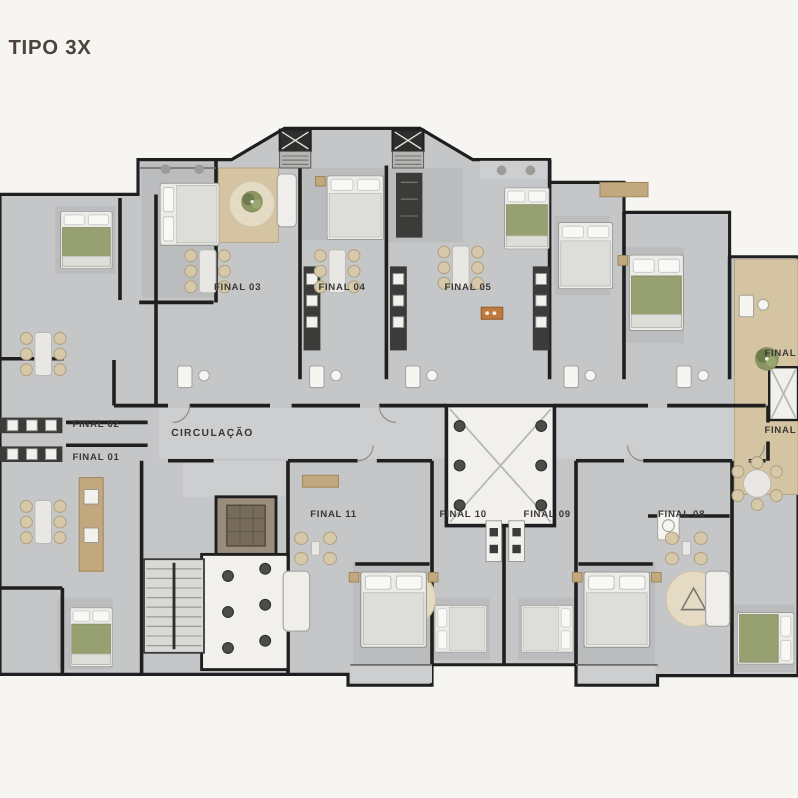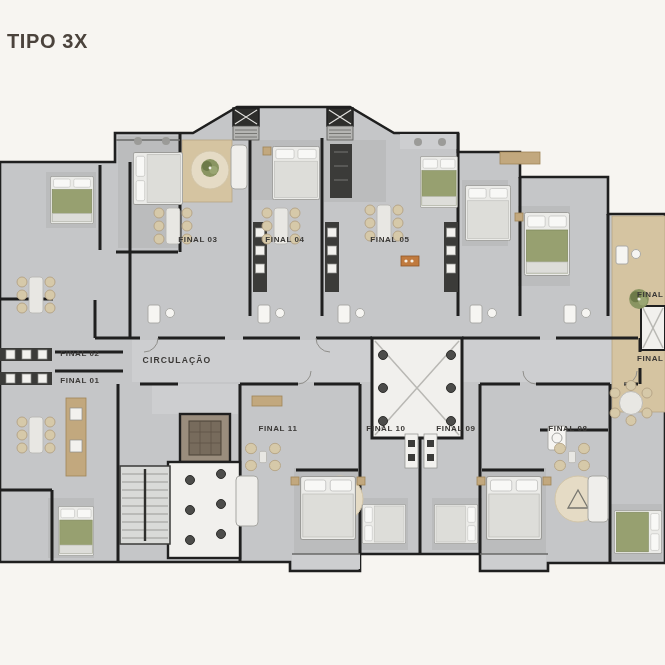--- a/index.html
+++ b/index.html
@@ -3,21 +3,21 @@
 <meta charset="utf-8">
 <style>
   html,body{margin:0;padding:0;}
   body{
     width:665px;height:665px;overflow:hidden;position:relative;
     background:var(--background,#f7f5f1);
     font-family:"Liberation Sans",sans-serif;
   }
   .title{
     position:absolute;left:7px;top:30px;
-    font-size:20px;font-weight:800;letter-spacing:.6px;
+    font-size:17px;font-weight:800;letter-spacing:.6px;
     color:var(--title-text,#4b433c);
   }
   svg{position:absolute;left:0;top:0;}
   .outline{fill:var(--floor,#c5c6c8);stroke:var(--wall,#1f1f1f);stroke-width:2.6;}
   .wall{stroke:var(--wall,#1f1f1f);stroke-width:3;fill:none;}
   .thinwall{stroke:#6a6a68;stroke-width:1.4;fill:none;}
   .tint-dark{fill:var(--floor-dark,#b7b8ba);opacity:.75;}
   .tint-light{fill:var(--floor-light,#cdced0);}
   .woodfloor{fill:var(--wood,#d5c4a1);stroke:#b6a584;stroke-width:.8;}
   .counter-wood{fill:var(--wood-dark,#c2a87e);stroke:#a08457;stroke-width:.8;}

